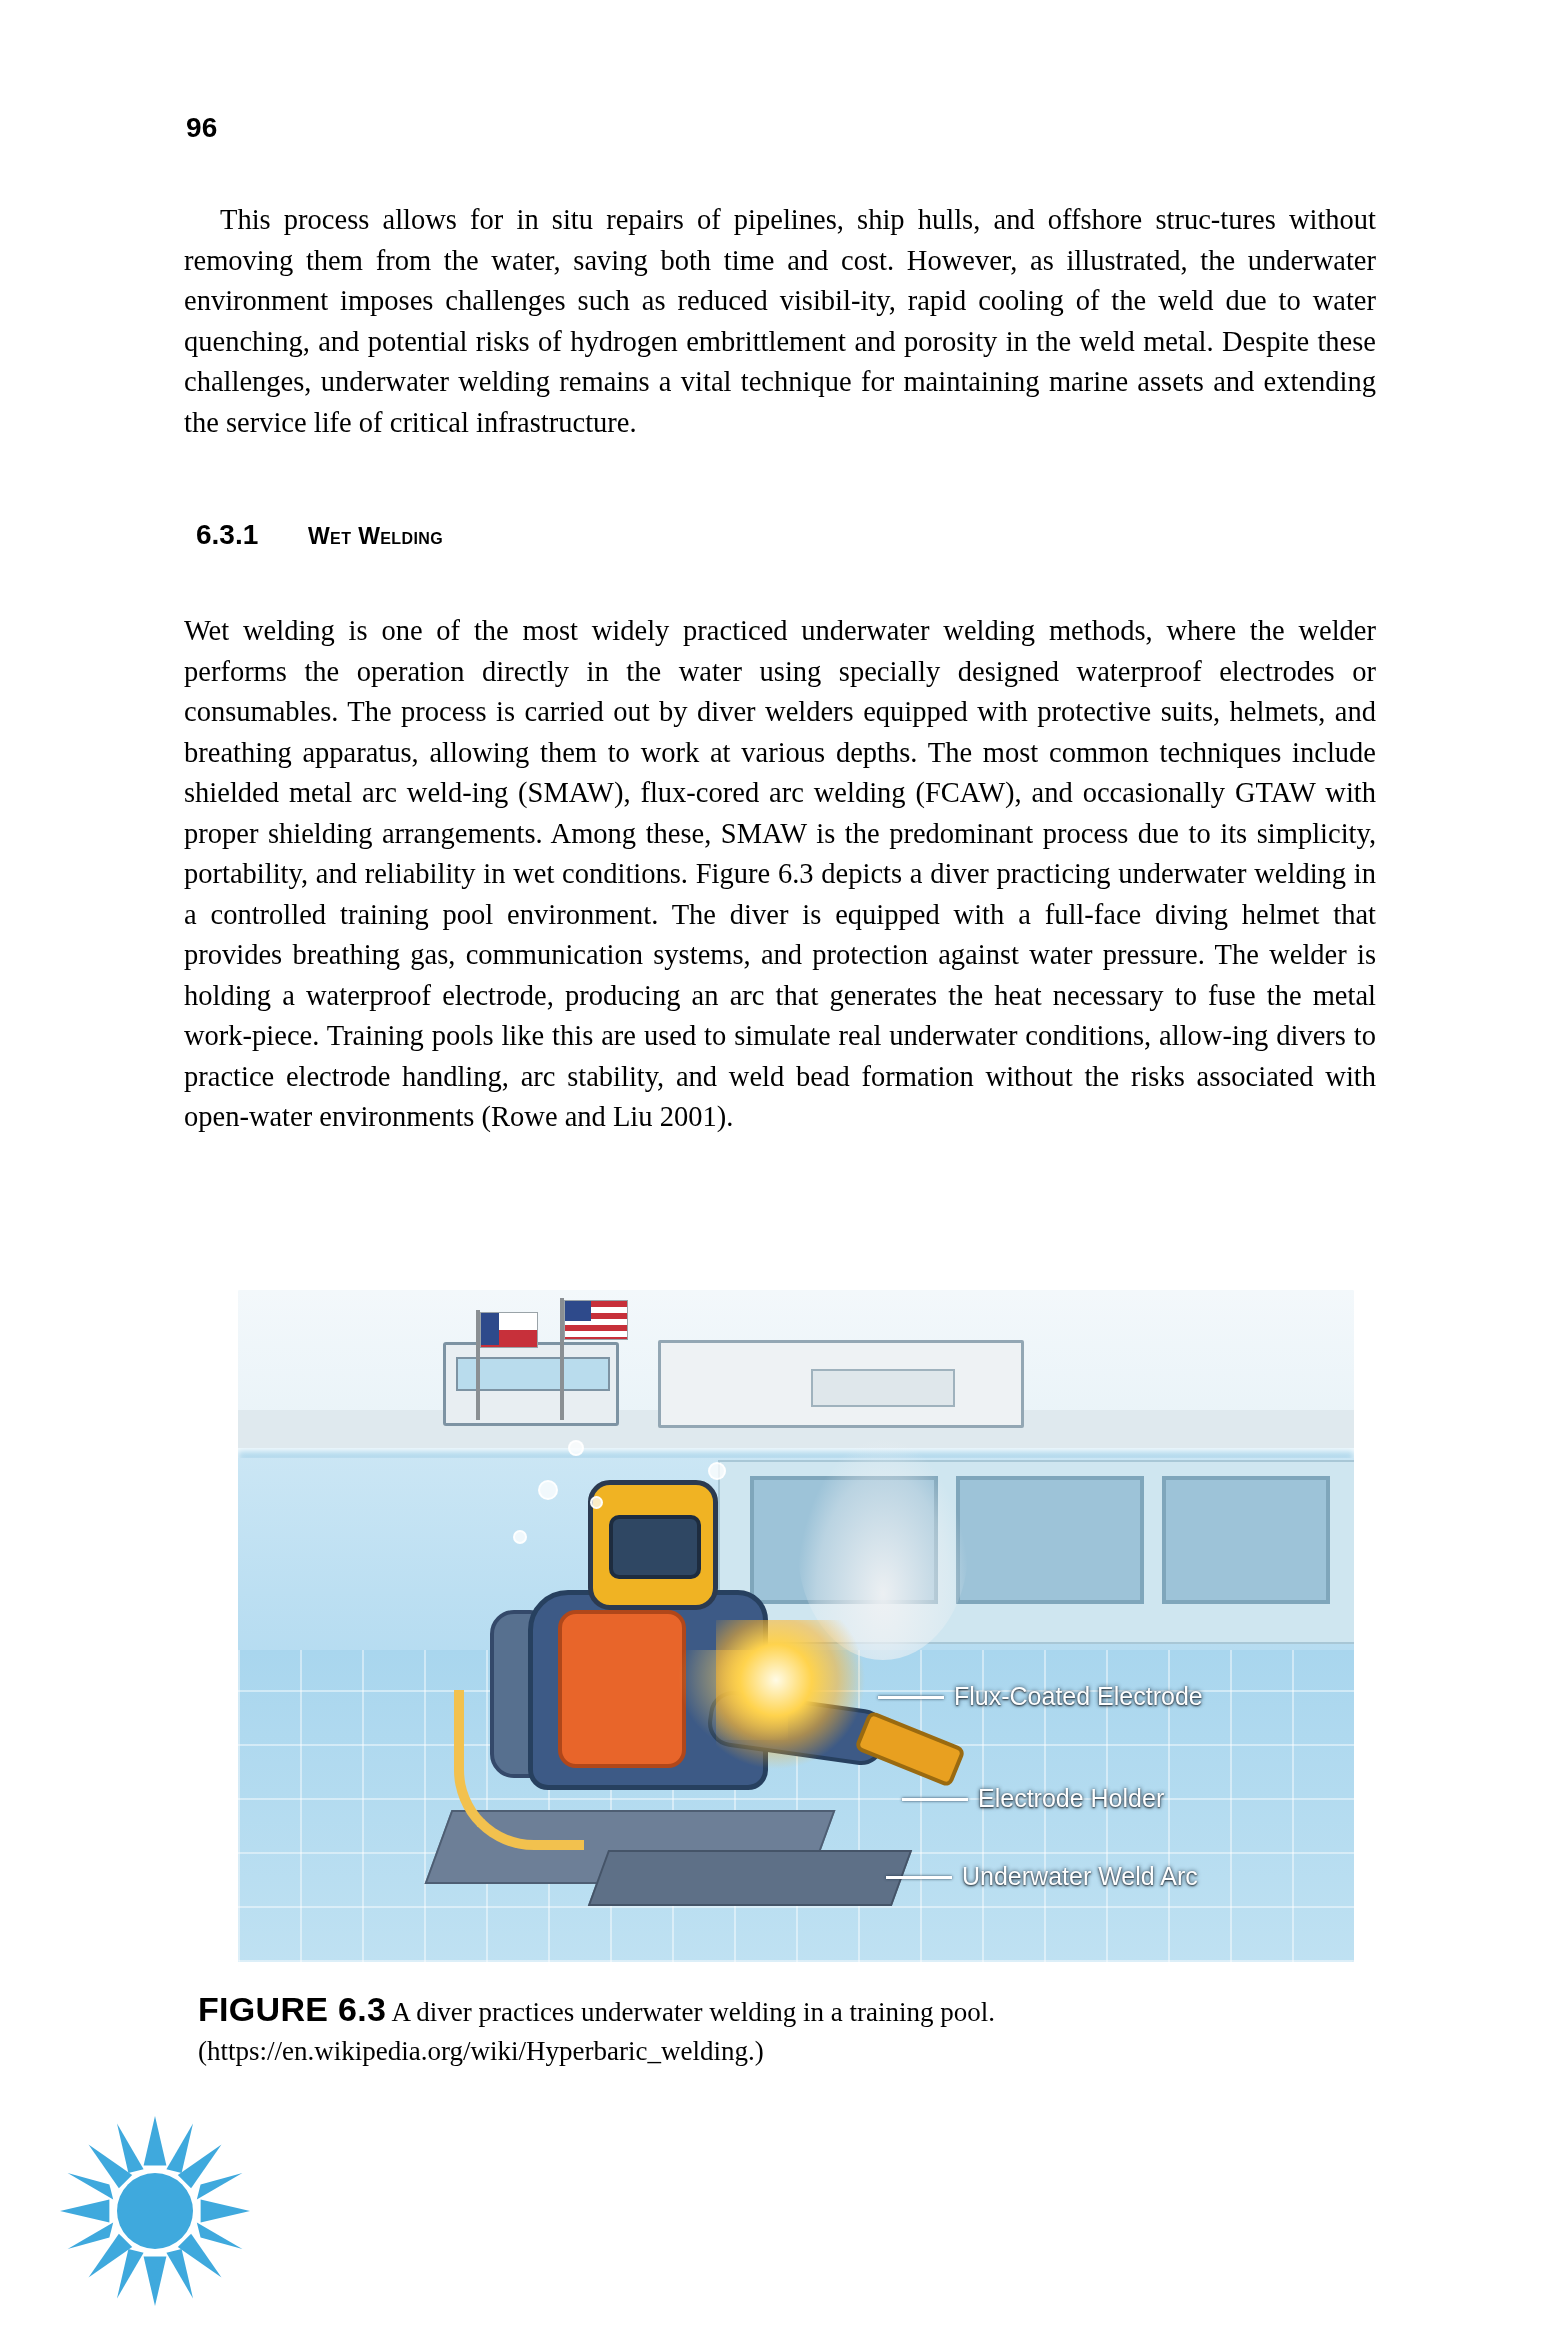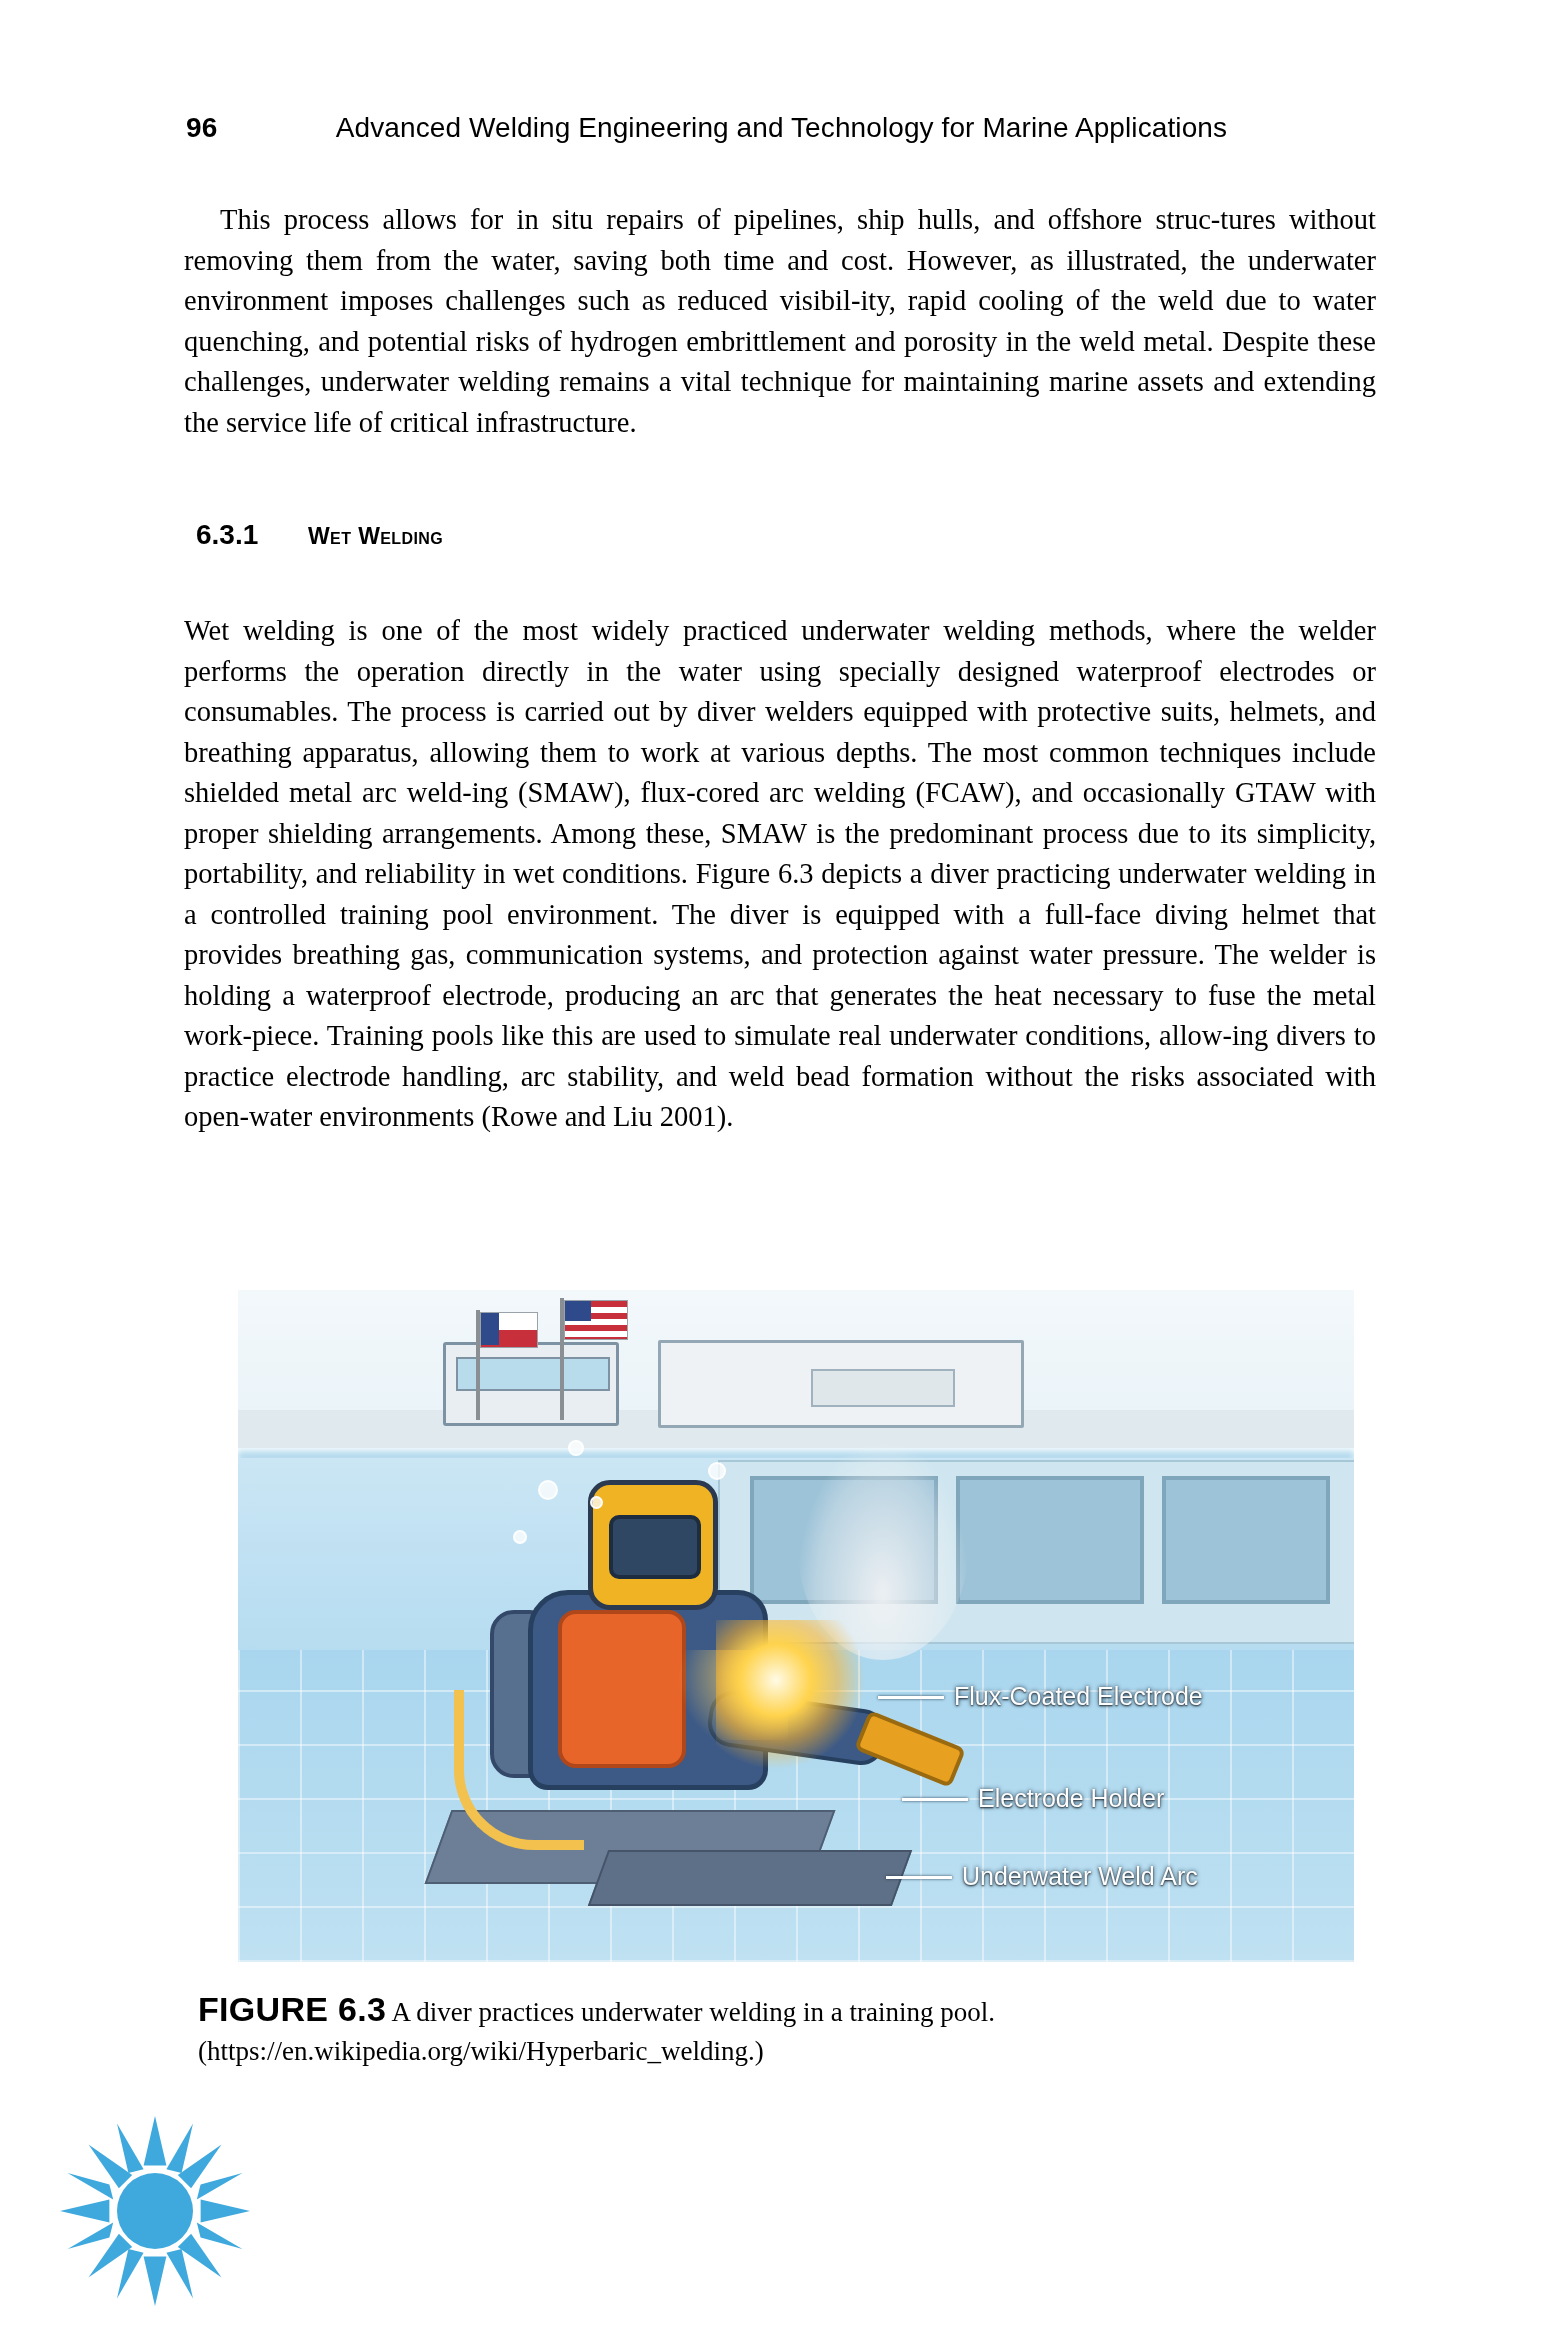--- a/index.html
+++ b/index.html
@@ -23,21 +23,20 @@
 
   
   .header {
     position: absolute;
     top: 112px;
     left: 186px;
     right: 186px;
     display: flex;
     align-items: baseline;
     font-family: "Liberation Sans", sans-serif;
-    gap: 36px;
   }
   .folio {
     font-size: 28px;
     font-weight: bold;
     letter-spacing: 0.3px;
   }
   .running-title {
     font-size: 28px;
     margin-left: 82px;
     letter-spacing: 0.1px;
@@ -292,21 +291,20 @@
     height: 190px;
   }
 </style>
 </head>
 <body>
 
 <div class="page">
 
   <div class="header">
     <span class="folio">96</span>
-    <span class="running-title">Advanced Welding Engineering and Technology for Marine Applications</span>
   </div>
 
   <div class="body-col">
     <p class="para indent">This process allows for in situ repairs of pipelines, ship hulls, and offshore struc-tures without removing them from the water, saving both time and cost. However, as illustrated, the underwater environment imposes challenges such as reduced visibil-ity, rapid cooling of the weld due to water quenching, and potential risks of hydrogen embrittlement and porosity in the weld metal. Despite these challenges, underwater welding remains a vital technique for maintaining marine assets and extending the service life of critical infrastructure.</p>
 
     <div class="sec-head">
       <span class="sec-num">6.3.1</span>
       <span class="sec-title">Wet Welding</span>
     </div>
     <div class="gap-after-head"></div>

